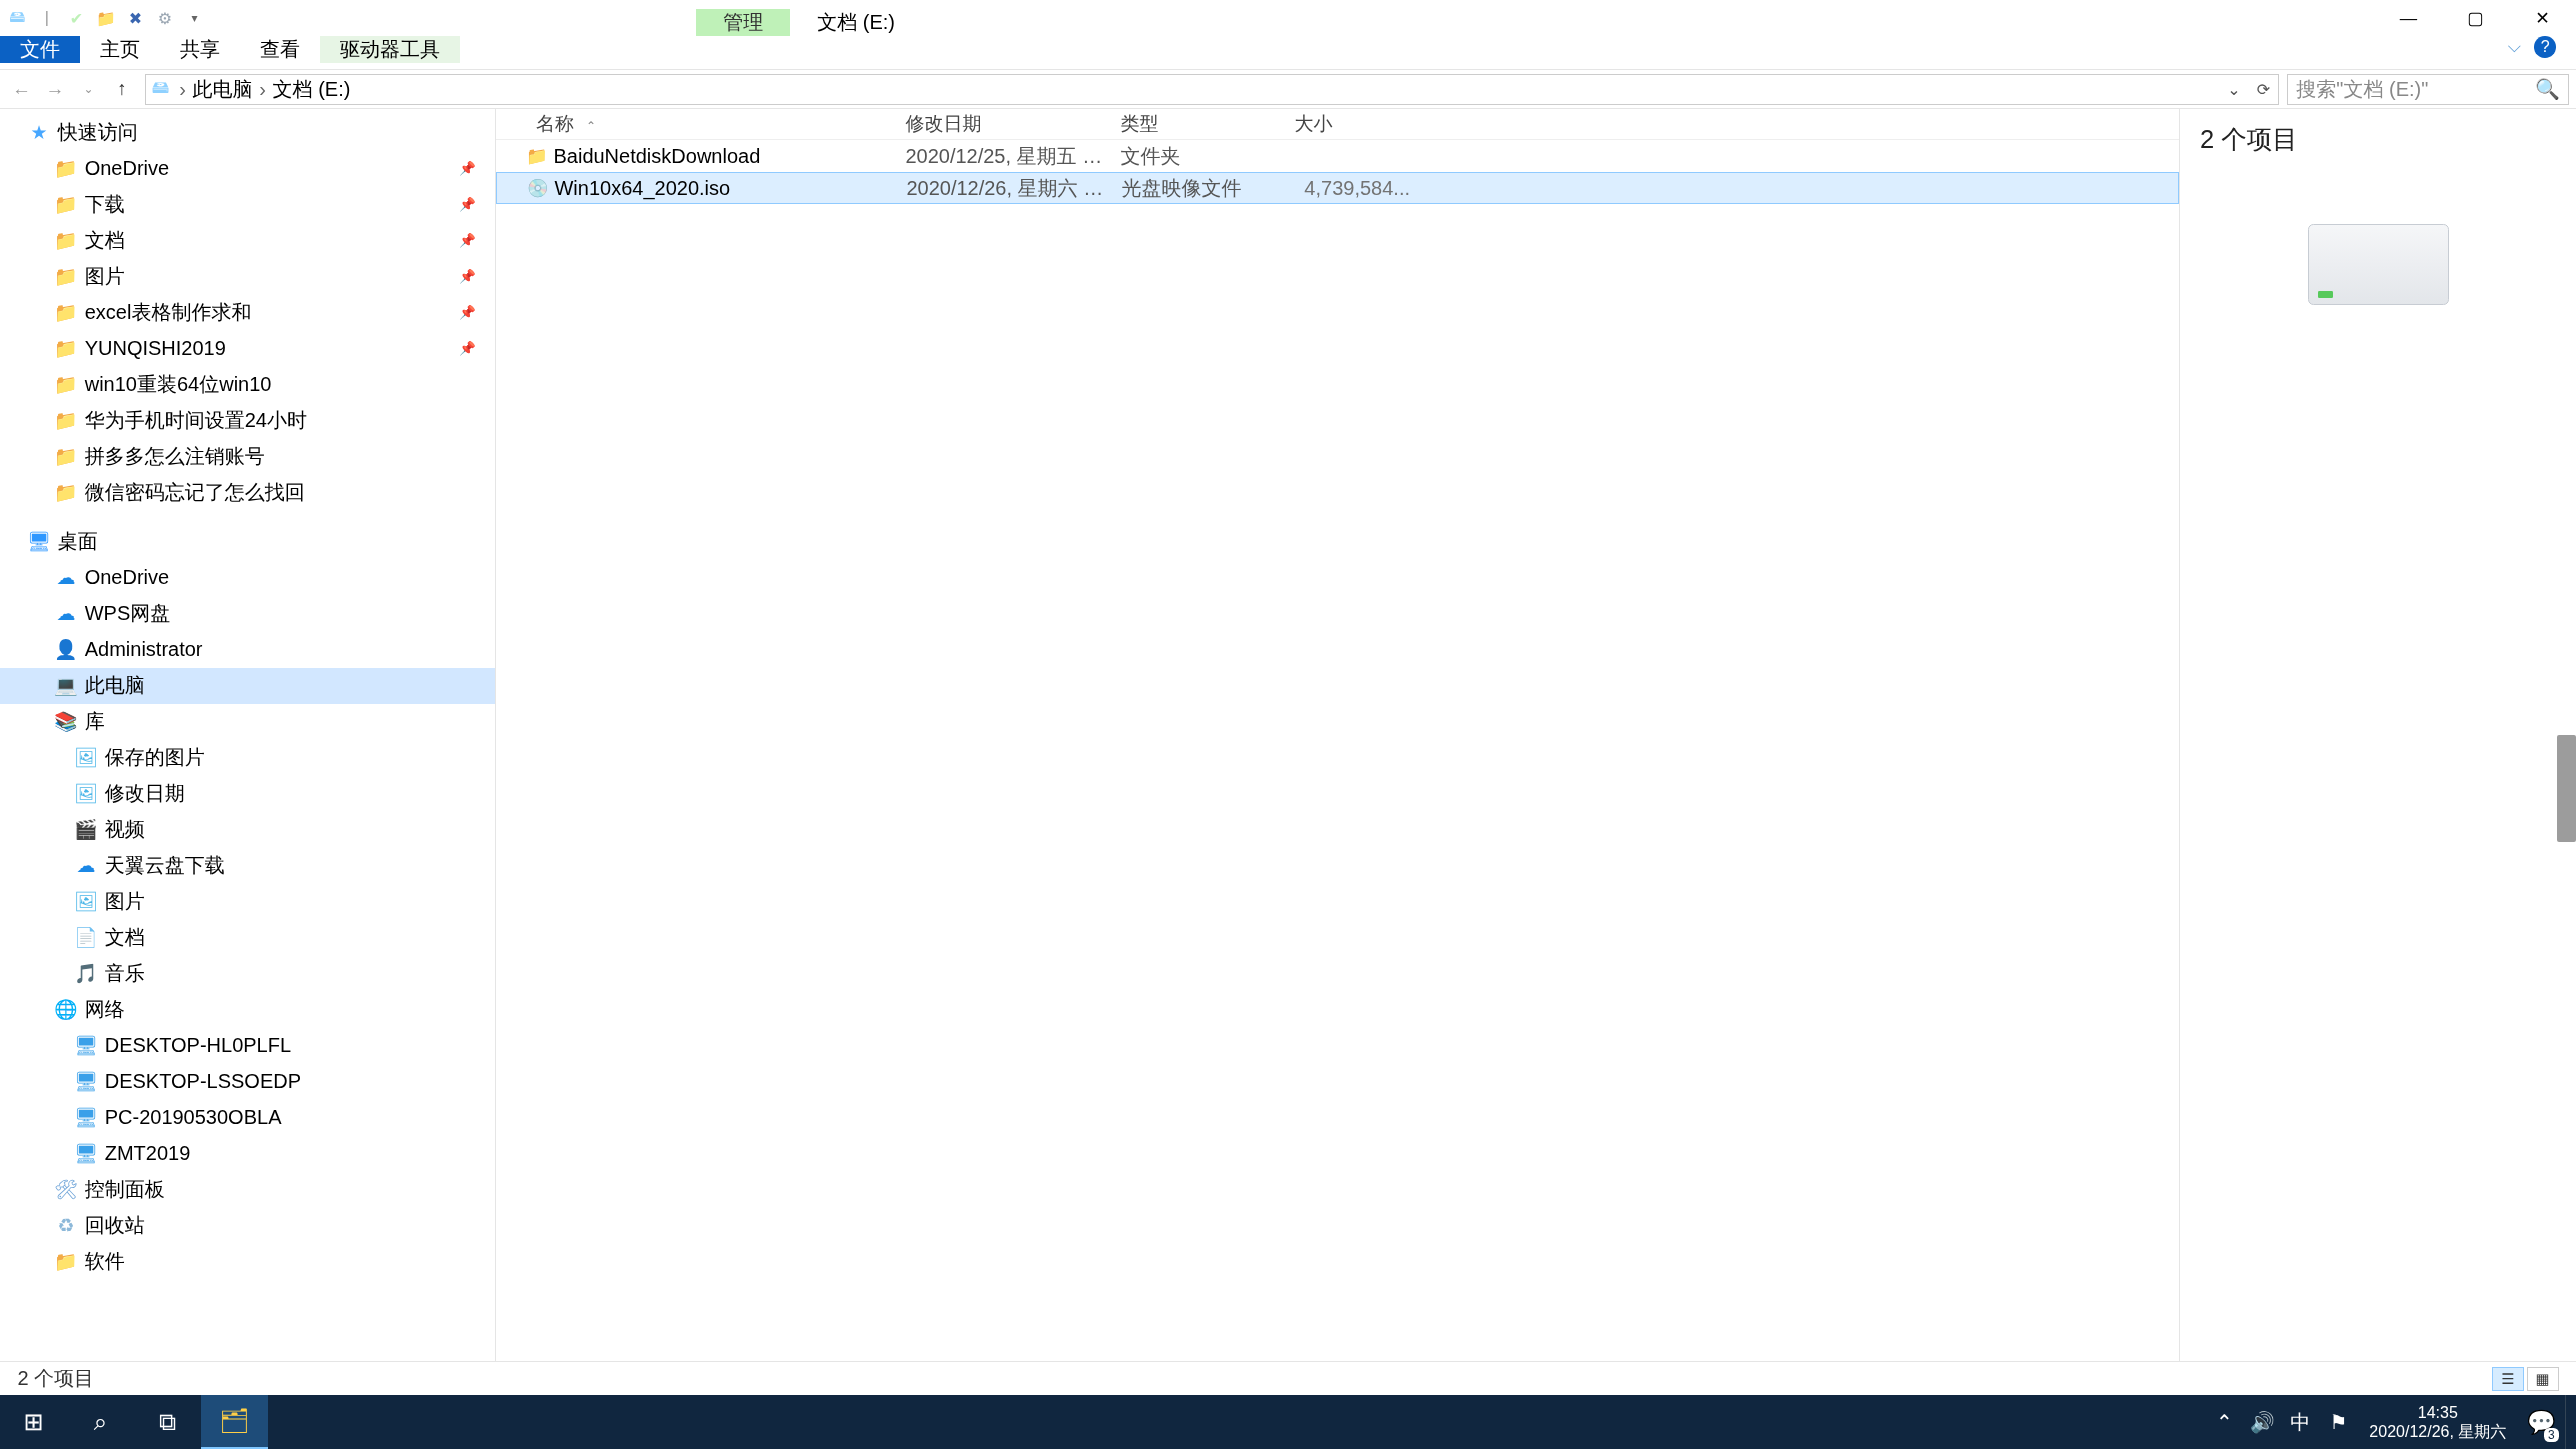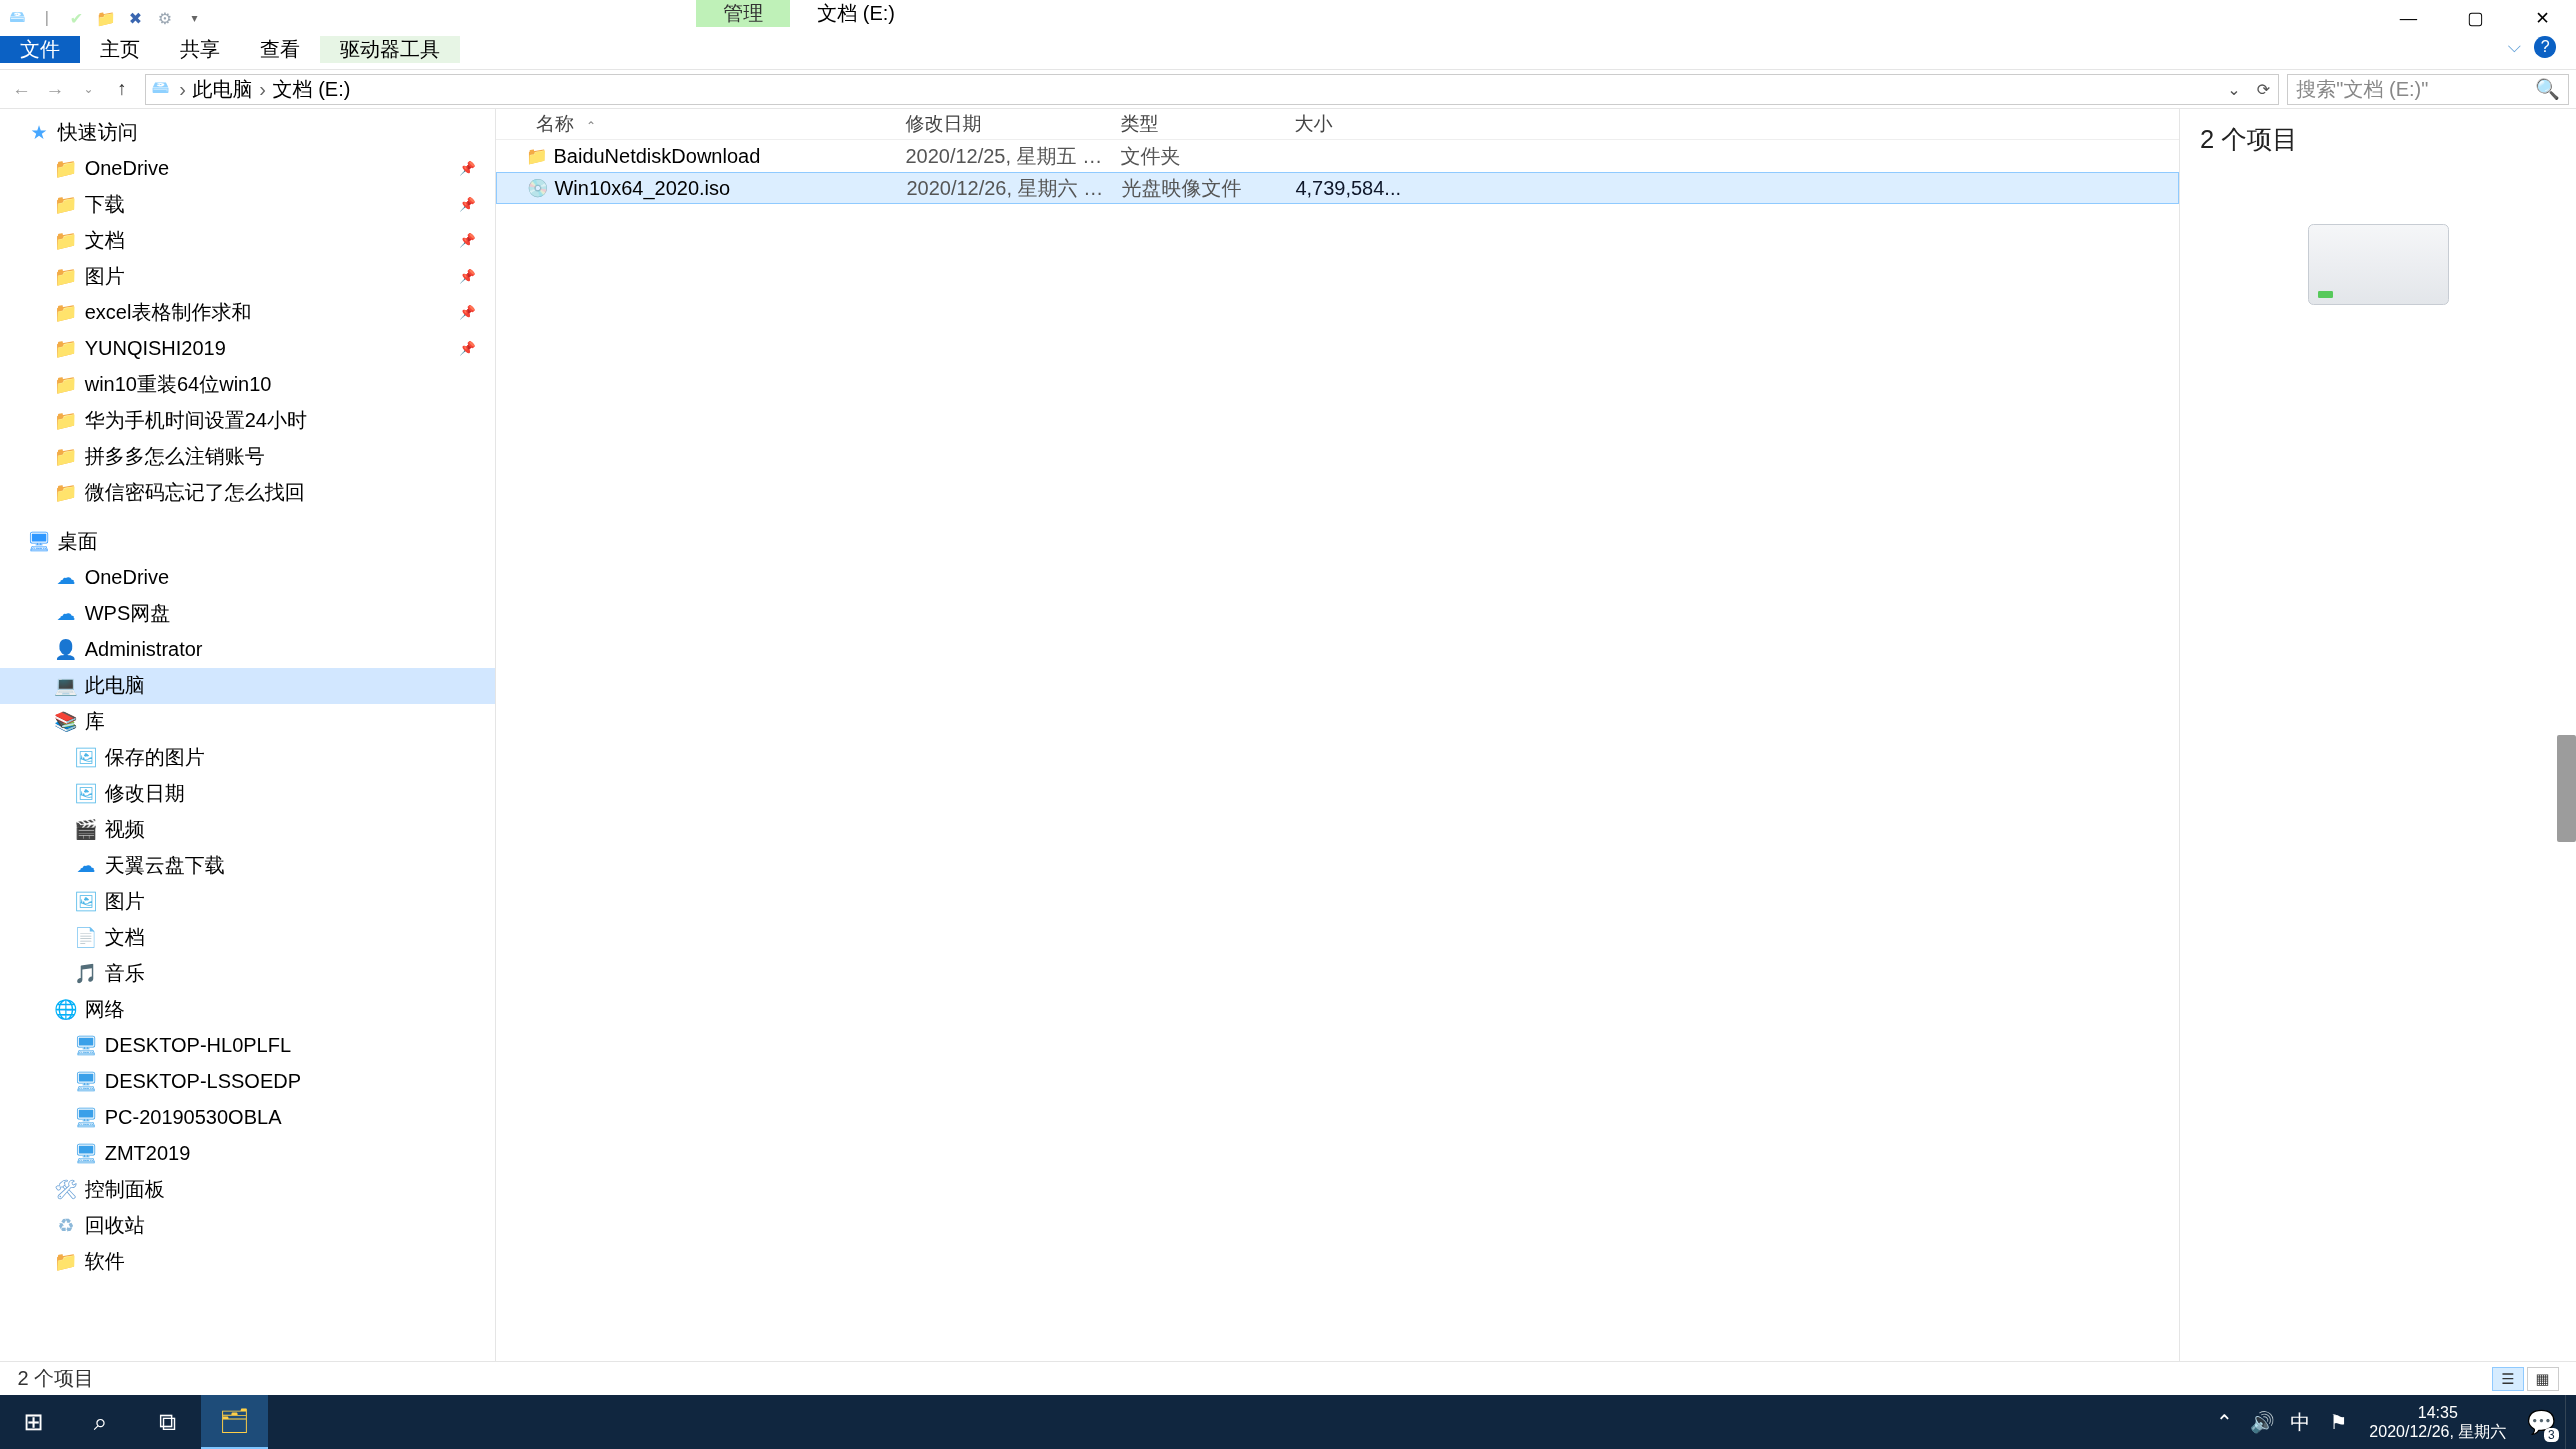--- a/index.html
+++ b/index.html
@@ -3,21 +3,21 @@
 <meta charset="utf-8">
 <style>
 html,body{margin:0;padding:0;width:2576px;height:1449px;font-family:"Microsoft YaHei","Segoe UI",sans-serif;font-size:8px;background:#fff;overflow:hidden}
 *{box-sizing:border-box}
 .window{display:flex;flex-direction:column;width:100%;height:100%}
 
 
 .titlebar{height:36px;display:flex;align-items:stretch;background:#fff;border-bottom:0}
 .qat{display:flex;align-items:center;gap:8px;padding:0 6.7px}
 .qat .glyph{width:21.5px;height:21.5px;display:flex;align-items:center;justify-content:center;font-size:16px}
-.ribbon-ctx{display:flex;align-items:flex-start}
+.ribbon-ctx{display:flex;align-items:flex-end}
 .ctx-tab{padding:0 27px;display:flex;align-items:center;font-size:20px}
 .ctx-manage{background:#bff1b8;color:#333}
 .ctx-title{background:#fff;color:#000}
 .win-caption{display:flex;align-items:center;margin-left:auto;gap:0}
 .win-btn{width:67px;height:36px;display:flex;align-items:center;justify-content:center;font-size:17.4px;color:#000}
 .win-btn.close{color:#000}
 .round{width:21.5px;height:21.5px;border-radius:50%;background:#0b61c4;color:#fff;font-size:16px;display:flex;align-items:center;justify-content:center;margin-right:6.7px}
 
 
 .menubar{height:34px;display:flex;align-items:flex-start;border-bottom:0.7px solid #e5e5e5}
@@ -75,21 +75,21 @@
 .col-size{width:148px}
 .col .sort{font-size:12px;color:#888;margin-left:12px}
 .rows{flex:1}
 .row{height:32px;display:flex;align-items:center;font-size:20px}
 .row.sel{background:#dceeff;border:0.7px solid #8fcaff}
 .row .cell{padding-left:13.4px;overflow:hidden;text-overflow:ellipsis;white-space:nowrap}
 .row .ic{width:20px;height:20px;margin-right:6.7px;margin-left:17.4px;display:inline-flex;align-items:center;justify-content:center;font-size:17.4px}
 .c-name{width:396px;display:flex;align-items:center;color:#000}
 .c-date{width:215px;color:#555}
 .c-type{width:174px;color:#555}
-.c-size{width:148px;color:#0f172a;text-align:left;padding-right:20px}
+.c-size{width:148px;color:#737373;text-align:right;padding-right:20px}
 
 
 .details{width:396px;padding:13.4px 20px;display:flex;flex-direction:column;align-items:center;position:relative}
 .details .count{font-size:25.5px;color:#222;align-self:flex-start;margin-bottom:40px}
 .drive-art{width:141px;height:81px;border-radius:5.4px;background:linear-gradient(#f5f6f8,#e3e6ea);border:0.7px solid #c7ccd3;position:relative;margin-top:27px}
 .drive-art:before{content:"";position:absolute;left:9.4px;bottom:6.7px;width:14.8px;height:6.7px;background:#57c95b;border-radius:1.3px}
 .details .side-scroll{position:absolute;right:0;top:50%;width:19px;height:107px;background:#9c9c9c;border-radius:2px}
 
 
 .status{height:34px;border-top:0.7px solid #e5e5e5;display:flex;align-items:center;font-size:20px;color:#333;padding:0 17.4px}

